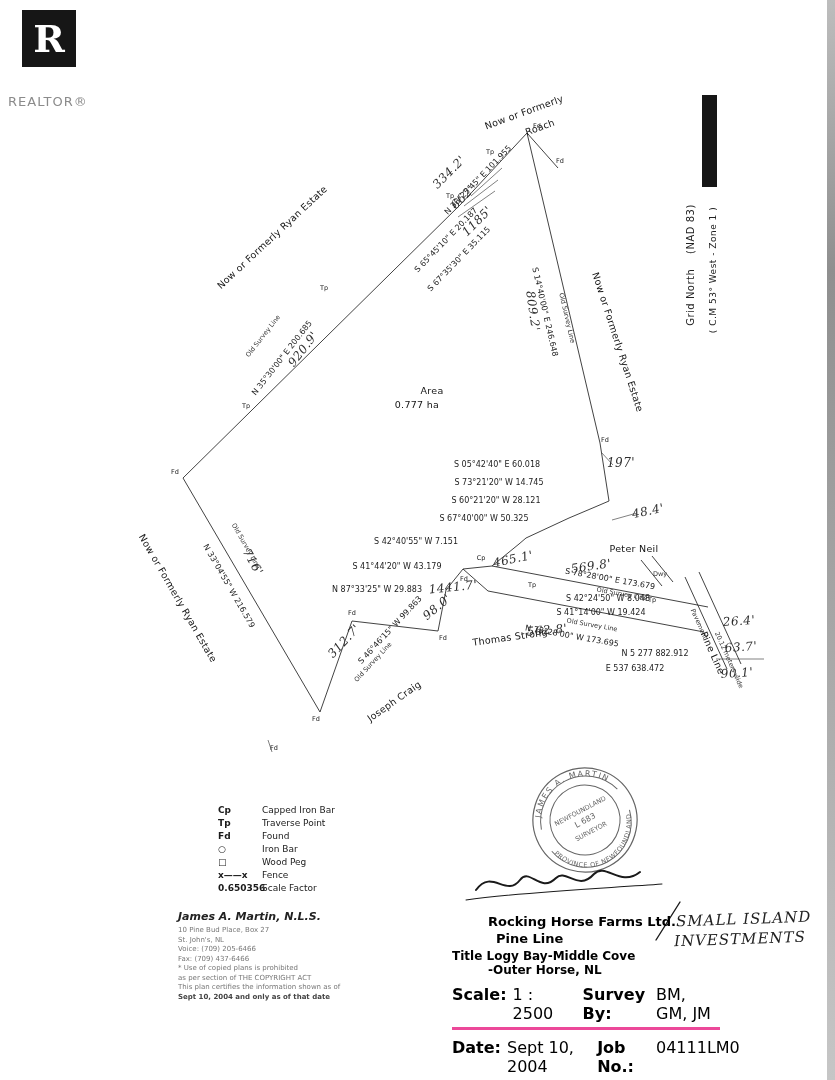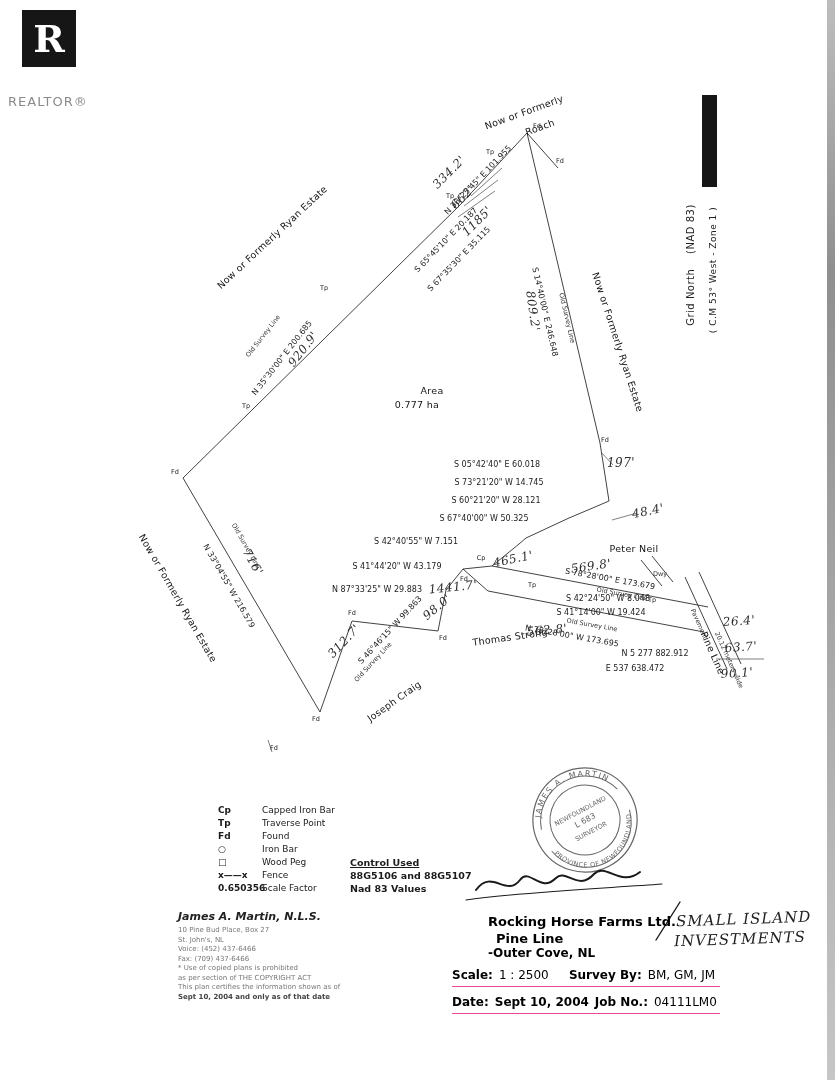--- a/index.html
+++ b/index.html
@@ -36,24 +36,24 @@
   .surveyor{position:absolute;left:178px;top:910px;width:190px;}
   .surv-name{font-weight:bold;font-style:italic;font-size:11px;color:#222;margin-bottom:3px;}
   .surv-line{font-size:7px;color:#777;line-height:9.5px;}
   .surv-line.dark{color:#444;font-weight:600;}
   
   .titleblock{position:absolute;left:452px;top:914px;width:268px;font-size:12px;color:#000000;}
   .tb-company{font-weight:bold;font-size:13px;margin-left:36px;}
   .tb-project{font-weight:bold;font-size:13px;margin-left:44px;margin-top:2px;}
   .tb-title-row{margin-top:3px;font-weight:bold;}
   .tb-title2{font-weight:bold;margin-left:36px;}
-  .tb-row{display:flex;gap:6px;align-items:baseline;margin-top:8px;padding-bottom:4px;border-bottom:1px solid #ec4899;font-size:12px;}
+  .tb-row{display:flex;gap:6px;align-items:baseline;margin-top:8px;padding-bottom:4px;border-bottom:3px solid #ec4899;font-size:16px;}
   .tb-b{font-weight:bold;}
   .tb-v{min-width:64px;}
-  .tb-bold{font-weight:bold;}
+  .tb-bold{font-weight:normal;}
   
   .hand-big{position:absolute;font-family:"DejaVu Serif",serif;font-style:italic;font-size:15px;
             letter-spacing:1px;color:#222;transform:rotate(-2deg);white-space:nowrap;}
   
   .edge{position:absolute;right:0;top:0;width:8px;height:100%;
         background:linear-gradient(180deg,#bdbdbd,#8f8f8f 25%,#a8a8a8 60%,#c6c6c6);}
 </style>
 </head>
 <body>
 
@@ -194,44 +194,43 @@
         <div class="legend-row"><span class="legend-sym">Cp</span><span class="legend-lab">Capped Iron Bar</span></div>
         <div class="legend-row"><span class="legend-sym">Tp</span><span class="legend-lab">Traverse Point</span></div>
         <div class="legend-row"><span class="legend-sym">Fd</span><span class="legend-lab">Found</span></div>
         <div class="legend-row"><span class="legend-sym">○</span><span class="legend-lab">Iron Bar</span></div>
         <div class="legend-row"><span class="legend-sym">□</span><span class="legend-lab">Wood Peg</span></div>
         <div class="legend-row"><span class="legend-sym">x——x</span><span class="legend-lab">Fence</span></div>
         <div class="legend-row"><span class="legend-sym">0.650356</span><span class="legend-lab">Scale Factor</span></div>
       </div>
   </div>
 
-  <div class="control">
-    <div class="control-title">Control Used</div>
-    <div>88G5106 and 88G5107</div>
-    <div>Nad 83 Values</div>
-  </div>
 
   <div class="surveyor">
     <div class="surv-name">James A. Martin, N.L.S.</div>
     <div>
         <div class="surv-line">10 Pine Bud Place, Box 27</div>
         <div class="surv-line">St. John's, NL</div>
-        <div class="surv-line">Voice:   (452) 437-6466</div>
+        <div class="surv-line">Voice:   (709) 205-6466</div>
         <div class="surv-line">Fax:    (709) 437-6466</div>
         <div class="surv-line">* Use of copied plans is prohibited</div>
         <div class="surv-line">as per section of THE COPYRIGHT ACT</div>
         <div class="surv-line">This plan certifies the information shown as of</div>
         <div class="surv-line dark">Sept 10, 2004  and only as of that date</div>
       </div>
   </div>
 
   <div class="titleblock">
     <div class="tb-company">Rocking Horse Farms Ltd.</div>
     <div class="tb-project">Pine Line</div>
-    <div class="tb-title2">-Outer Cove, NL</div>
+    <div class="tb-title-row">
+      <span class="tb-b">Title</span>
+      <span>Logy Bay-Middle Cove</span>
+    </div>
+    <div class="tb-title2">-Outer Horse, NL</div>
     <div class="tb-row">
       <span class="tb-b">Scale:</span>
       <span class="tb-v">1 : 2500</span>
       <span class="tb-b">Survey By:</span>
       <span class="tb-v">BM, GM, JM</span>
     </div>
     <div class="tb-row">
       <span class="tb-b">Date:</span>
       <span class="tb-v tb-bold">Sept 10, 2004</span>
       <span class="tb-b">Job No.:</span>

